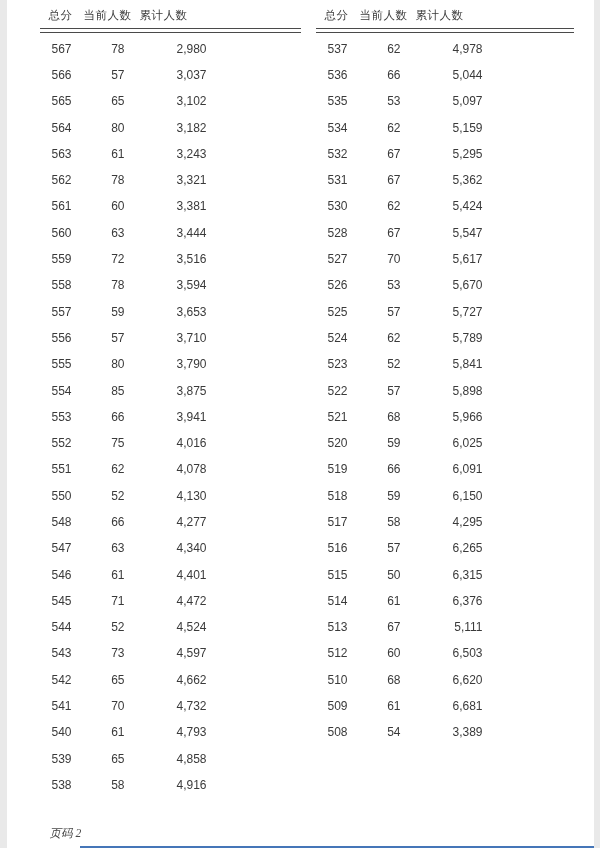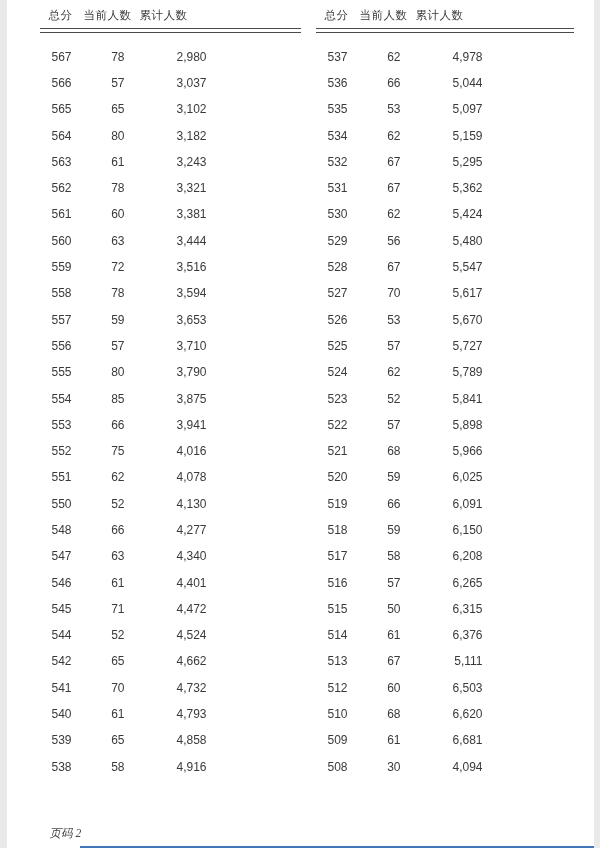--- a/index.html
+++ b/index.html
@@ -29,21 +29,21 @@
   .th.h0 { padding-left:9px; }
   .th.h1 { padding-left:9px; }
   .th.h2 { padding-left:10px; }
 
   .double-rule {
     height:2.5px;
     border-top:1px solid #4a4a4a;
     border-bottom:1px solid #4a4a4a;
   }
 
-  .tbody { padding-top:11px; }
+  .tbody { padding-top:3px; }
   .trow {
     display:grid;
     grid-template-columns:35px 55px 85px;
     height:26.3px;
     align-items:center;
     font-size:12px;
   }
   .cell { text-align:right; }
   .cell.c0 { padding-right:3px; }
   .cell.c1 { padding-right:5px; }
@@ -185,20 +185,25 @@
           <div class="cell c0">545</div>
           <div class="cell c1">71</div>
           <div class="cell c2">4,472</div>
         </div>
         <div class="trow">
           <div class="cell c0">544</div>
           <div class="cell c1">52</div>
           <div class="cell c2">4,524</div>
         </div>
         <div class="trow">
+          <div class="cell c0">543</div>
+          <div class="cell c1">73</div>
+          <div class="cell c2">4,597</div>
+        </div>
+        <div class="trow">
           <div class="cell c0">542</div>
           <div class="cell c1">65</div>
           <div class="cell c2">4,662</div>
         </div>
         <div class="trow">
           <div class="cell c0">541</div>
           <div class="cell c1">70</div>
           <div class="cell c2">4,732</div>
         </div>
         <div class="trow">
@@ -256,25 +261,20 @@
           <div class="cell c0">531</div>
           <div class="cell c1">67</div>
           <div class="cell c2">5,362</div>
         </div>
         <div class="trow">
           <div class="cell c0">530</div>
           <div class="cell c1">62</div>
           <div class="cell c2">5,424</div>
         </div>
         <div class="trow">
-          <div class="cell c0">529</div>
-          <div class="cell c1">56</div>
-          <div class="cell c2">5,480</div>
-        </div>
-        <div class="trow">
           <div class="cell c0">528</div>
           <div class="cell c1">67</div>
           <div class="cell c2">5,547</div>
         </div>
         <div class="trow">
           <div class="cell c0">527</div>
           <div class="cell c1">70</div>
           <div class="cell c2">5,617</div>
         </div>
         <div class="trow">
@@ -318,21 +318,21 @@
           <div class="cell c2">6,091</div>
         </div>
         <div class="trow">
           <div class="cell c0">518</div>
           <div class="cell c1">59</div>
           <div class="cell c2">6,150</div>
         </div>
         <div class="trow">
           <div class="cell c0">517</div>
           <div class="cell c1">58</div>
-          <div class="cell c2">6,208</div>
+          <div class="cell c2">4,295</div>
         </div>
         <div class="trow">
           <div class="cell c0">516</div>
           <div class="cell c1">57</div>
           <div class="cell c2">6,265</div>
         </div>
         <div class="trow">
           <div class="cell c0">515</div>
           <div class="cell c1">50</div>
           <div class="cell c2">6,315</div>
@@ -357,22 +357,22 @@
           <div class="cell c1">68</div>
           <div class="cell c2">6,620</div>
         </div>
         <div class="trow">
           <div class="cell c0">509</div>
           <div class="cell c1">61</div>
           <div class="cell c2">6,681</div>
         </div>
         <div class="trow">
           <div class="cell c0">508</div>
-          <div class="cell c1">30</div>
-          <div class="cell c2">4,094</div>
+          <div class="cell c1">54</div>
+          <div class="cell c2">3,389</div>
         </div>
       </div>
   </div>
 
   <div class="footer">页码 2</div>
 
   <div class="bottom-line" style="background: rgb(69, 118, 184);"></div>
 
 </div>
 

